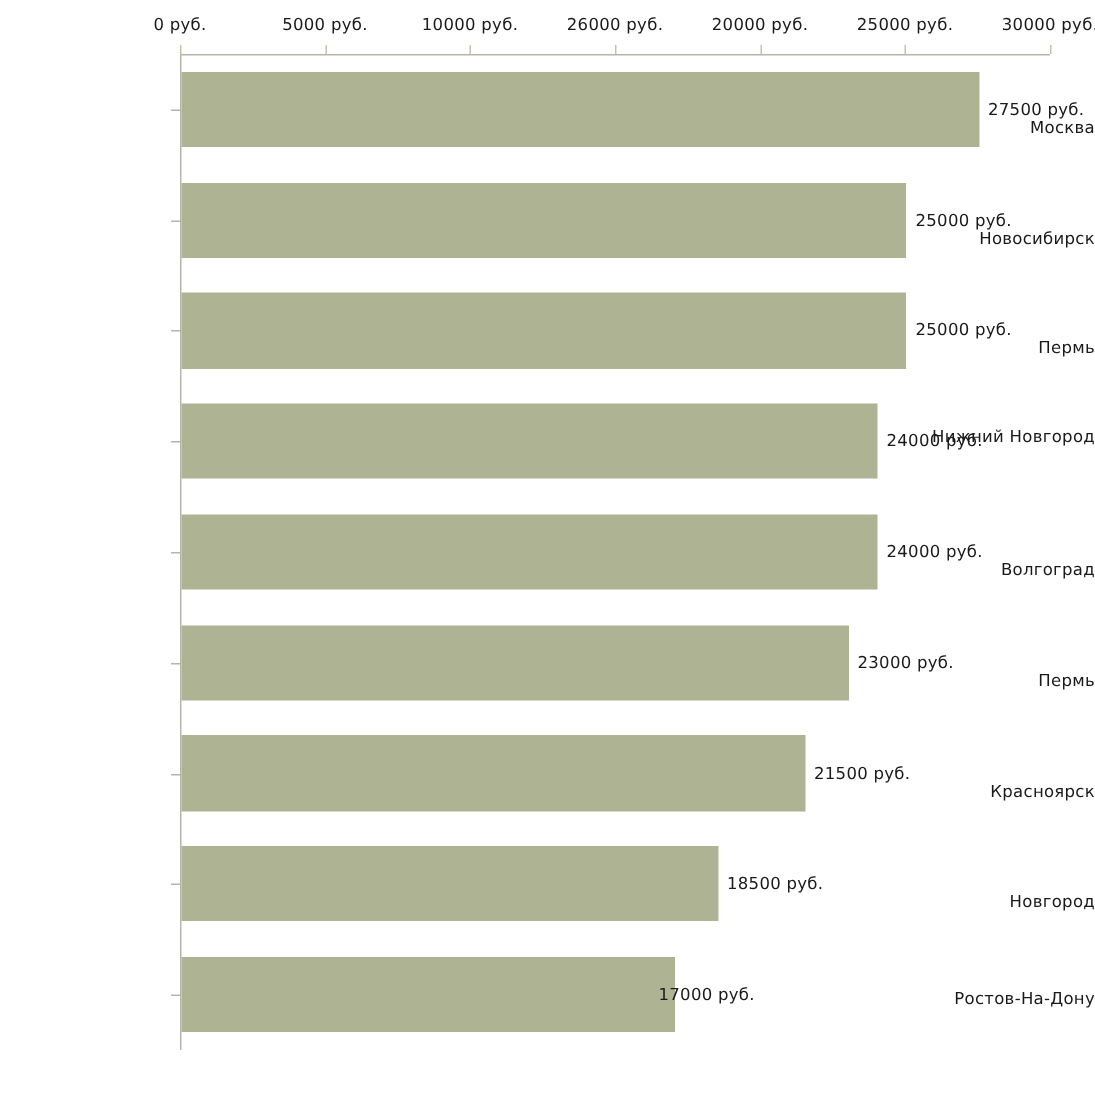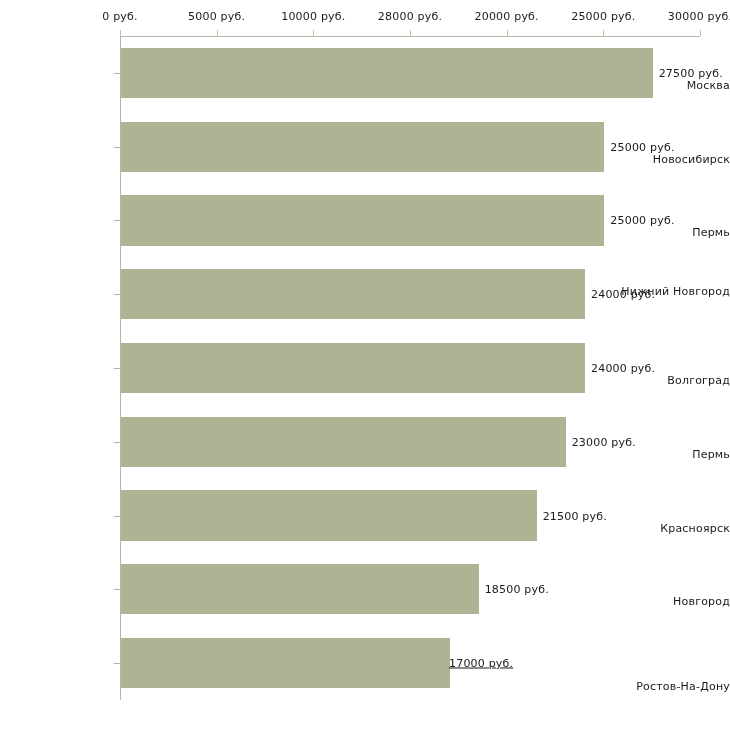--- a/index.html
+++ b/index.html
@@ -95,21 +95,21 @@
   <div class="y-axis-line"></div>
 
   <div id="x-ticks">
       <div class="x-tick" style="left: 120px;"></div>
       <div class="x-tick-label" style="left: 120px;">0 руб.</div>
       <div class="x-tick" style="left: 216.667px;"></div>
       <div class="x-tick-label" style="left: 216.667px;">5000 руб.</div>
       <div class="x-tick" style="left: 313.333px;"></div>
       <div class="x-tick-label" style="left: 313.333px;">10000 руб.</div>
       <div class="x-tick" style="left: 410px;"></div>
-      <div class="x-tick-label" style="left: 410px;">28000 руб.</div>
+      <div class="x-tick-label" style="left: 410px;">26000 руб.</div>
       <div class="x-tick" style="left: 506.667px;"></div>
       <div class="x-tick-label" style="left: 506.667px;">20000 руб.</div>
       <div class="x-tick" style="left: 603.333px;"></div>
       <div class="x-tick-label" style="left: 603.333px;">25000 руб.</div>
       <div class="x-tick" style="left: 700px;"></div>
       <div class="x-tick-label" style="left: 700px;">30000 руб.</div>
     </div>
   <div id="y-ticks">
       <div class="y-tick" style="top: 72.8889px;"></div>
       <div class="y-tick-label" style="top: 72.8889px;">Москва</div>
@@ -121,36 +121,36 @@
       <div class="y-tick-label" style="top: 279px;">Нижний Новгород</div>
       <div class="y-tick" style="top: 368px;"></div>
       <div class="y-tick-label" style="top: 368px;">Волгоград</div>
       <div class="y-tick" style="top: 441.778px;"></div>
       <div class="y-tick-label" style="top: 441.778px;">Пермь</div>
       <div class="y-tick" style="top: 515.556px;"></div>
       <div class="y-tick-label" style="top: 515.556px;">Красноярск</div>
       <div class="y-tick" style="top: 589.333px;"></div>
       <div class="y-tick-label" style="top: 589.333px;">Новгород</div>
       <div class="y-tick" style="top: 663.111px;"></div>
-      <div class="y-tick-label" style="top: 674px; text-align: right;">Ростов-На-Дону</div>
+      <div class="y-tick-label" style="top: 654px; text-align: right;">Ростов-На-Дону</div>
     </div>
   <div id="bars">
       <div class="bar" style="left: 121px; top: 47.8044px; width: 531.667px; height: 50.1689px; background: rgb(174, 179, 148);"></div>
       <div class="bar-value" style="left: 658.667px; top: 72.8889px;">27500 руб.</div>
       <div class="bar" style="left: 121px; top: 121.582px; width: 483.333px; height: 50.1689px; background: rgb(174, 179, 148);"></div>
       <div class="bar-value" style="left: 610.333px; top: 146.667px;">25000 руб.</div>
       <div class="bar" style="left: 121px; top: 195.36px; width: 483.333px; height: 50.1689px; background: rgb(174, 179, 148);"></div>
       <div class="bar-value" style="left: 610.333px; top: 220.444px;">25000 руб.</div>
       <div class="bar" style="left: 121px; top: 269.138px; width: 464px; height: 50.1689px; background: rgb(174, 179, 148);"></div>
       <div class="bar-value" style="left: 591px; top: 294.222px;">24000 руб.</div>
       <div class="bar" style="left: 121px; top: 342.916px; width: 464px; height: 50.1689px; background: rgb(174, 179, 148);"></div>
       <div class="bar-value" style="left: 591px; top: 368px;">24000 руб.</div>
       <div class="bar" style="left: 121px; top: 416.693px; width: 444.667px; height: 50.1689px; background: rgb(174, 179, 148);"></div>
       <div class="bar-value" style="left: 571.667px; top: 441.778px;">23000 руб.</div>
       <div class="bar" style="left: 121px; top: 490.471px; width: 415.667px; height: 50.1689px; background: rgb(174, 179, 148);"></div>
       <div class="bar-value" style="left: 542.667px; top: 515.556px;">21500 руб.</div>
       <div class="bar" style="left: 121px; top: 564.249px; width: 357.667px; height: 50.1689px; background: rgb(174, 179, 148);"></div>
       <div class="bar-value" style="left: 484.667px; top: 589.333px;">18500 руб.</div>
       <div class="bar" style="left: 121px; top: 638.027px; width: 328.667px; height: 50.1689px; background: rgb(174, 179, 148);"></div>
-      <div class="bar-value" style="left: 449px; top: 663.111px; text-decoration: underline;">17000 руб.</div>
+      <div class="bar-value" style="left: 439px; top: 663.111px;">17000 руб.</div>
     </div>
 
 </div>
 
 </body></html>

